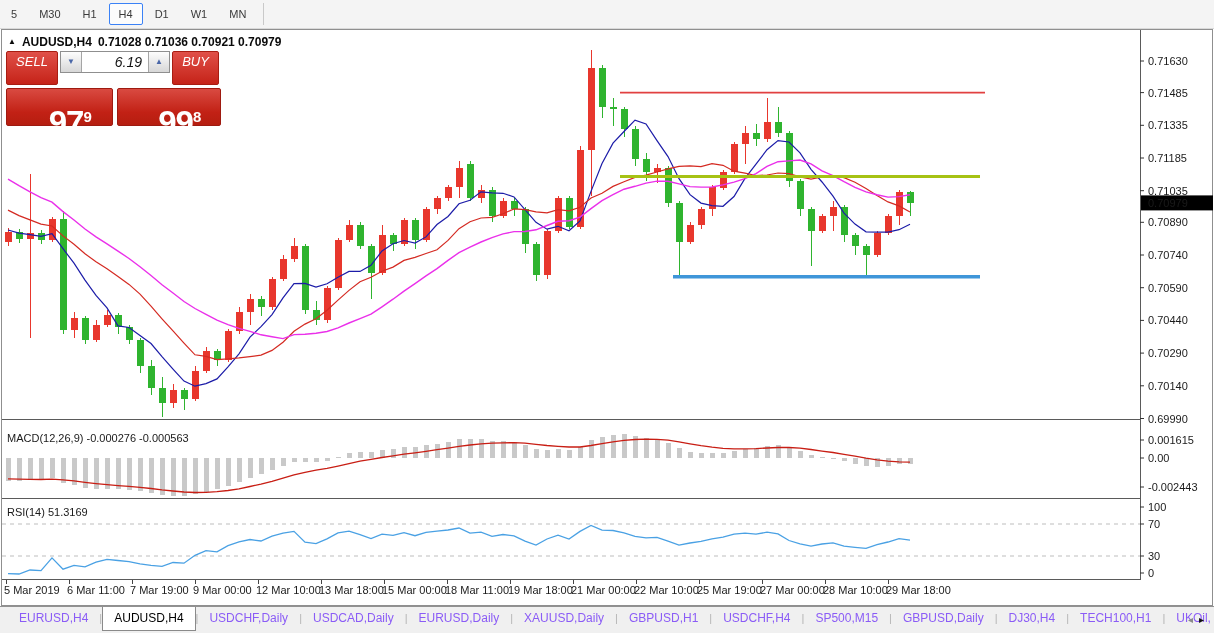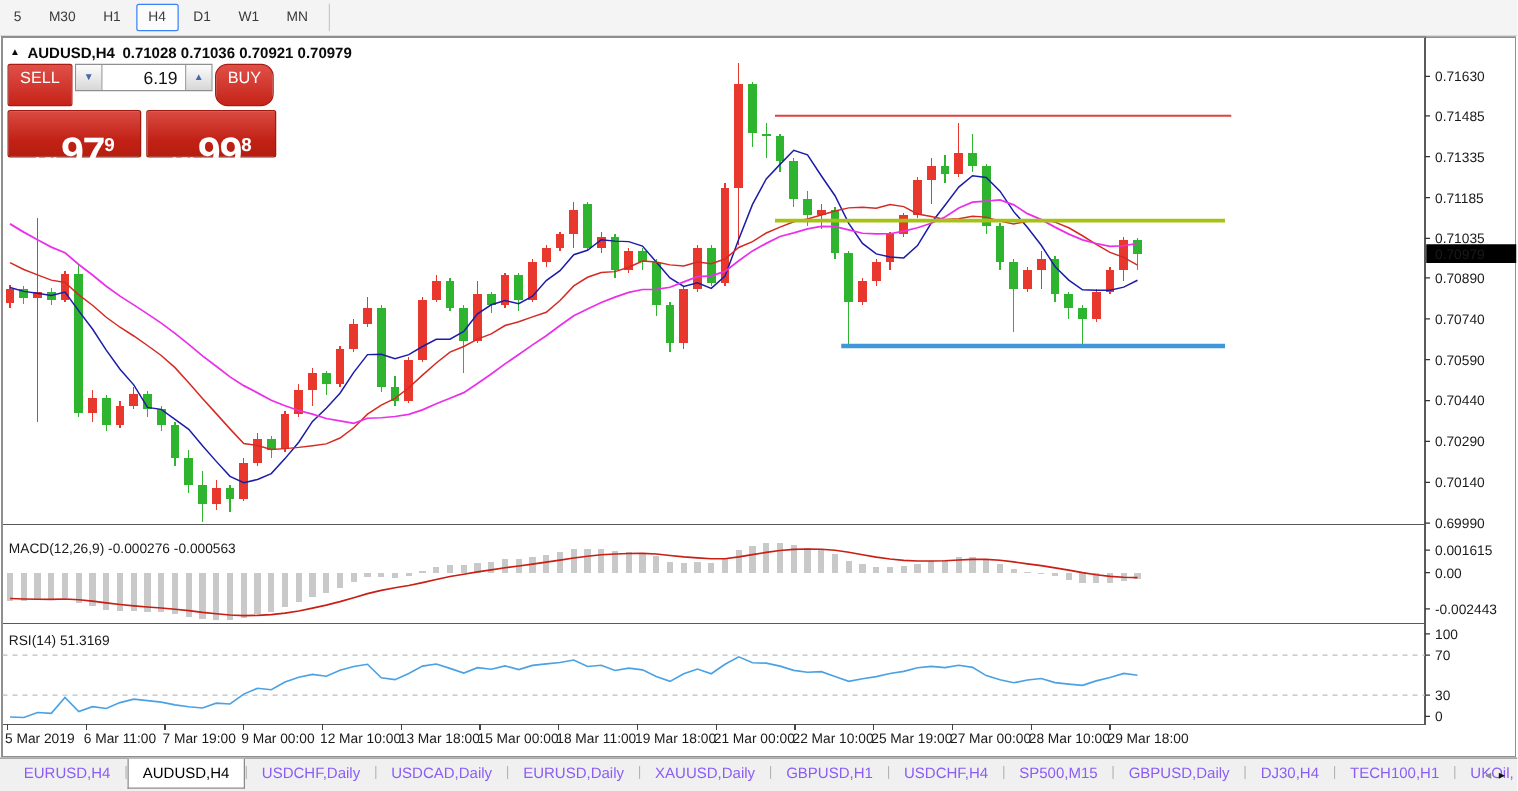--- a/index.html
+++ b/index.html
@@ -20,25 +20,25 @@
   #chart-svg { position:absolute; left:0; top:0; }
   svg text { font-family:"Liberation Sans", sans-serif; font-size:11px; fill:#1a1a1a; }
 
   
   #chart-title { position:absolute; left:8px; top:6px; font-size:12px; font-weight:700; color:#0a0a0a;
     display:flex; align-items:center; gap:6px; }
   #chart-title .tri { font-size:8px; position:relative; top:-1px; }
 
   
   #trade-panel { position:absolute; left:6px; top:22px; width:215px; }
-  .tp-row1 { display:flex; height:34px; }
+  .tp-row1 { display:flex; height:34px;font-style:italic; }
   .tp-btn { background:linear-gradient(#e05048,#c52318); border:1px solid #a81d12; color:#fff;
     font-size:13px; text-align:center; line-height:20px; border-radius:2px; }
   #sell-btn { width:52px; }
-  #buy-btn  { width:47px;border-radius:10px; }
+  #buy-btn  { width:47px; }
   .vol-group { display:flex; height:22px; margin:0 2px; border:1px solid #8f8f8f; background:#fff; }
   .vol-btn { width:21px; background:linear-gradient(#fdfdfd,#d7d7d7); border-left:1px solid #a5a5a5;
     border-right:1px solid #a5a5a5; color:#4a67a8; font-size:8px; text-align:center; line-height:20px; }
   .vol-btn:first-child { border-left:none; }
   .vol-btn:last-child { border-right:none; }
   #vol-value { width:66px; font-size:14px; color:#111; text-align:right; padding:2px 6px 0 0; }
   .tp-row2 { display:flex; margin-top:3px; }
   .price-box { height:38px; background:linear-gradient(#d94a41 0%,#c22115 65%,#b51e10 100%);
     border:1px solid #9e1a10; border-radius:2px; color:#fff; display:flex; align-items:baseline;
     justify-content:center; padding-top:2px; }

